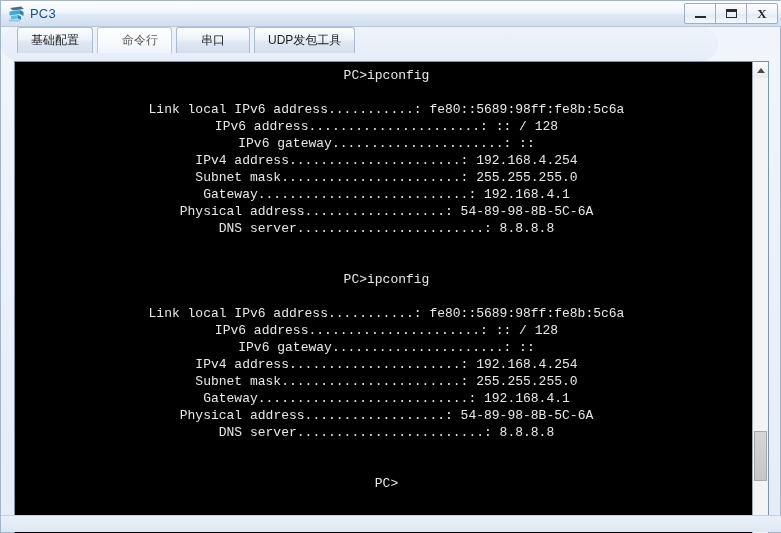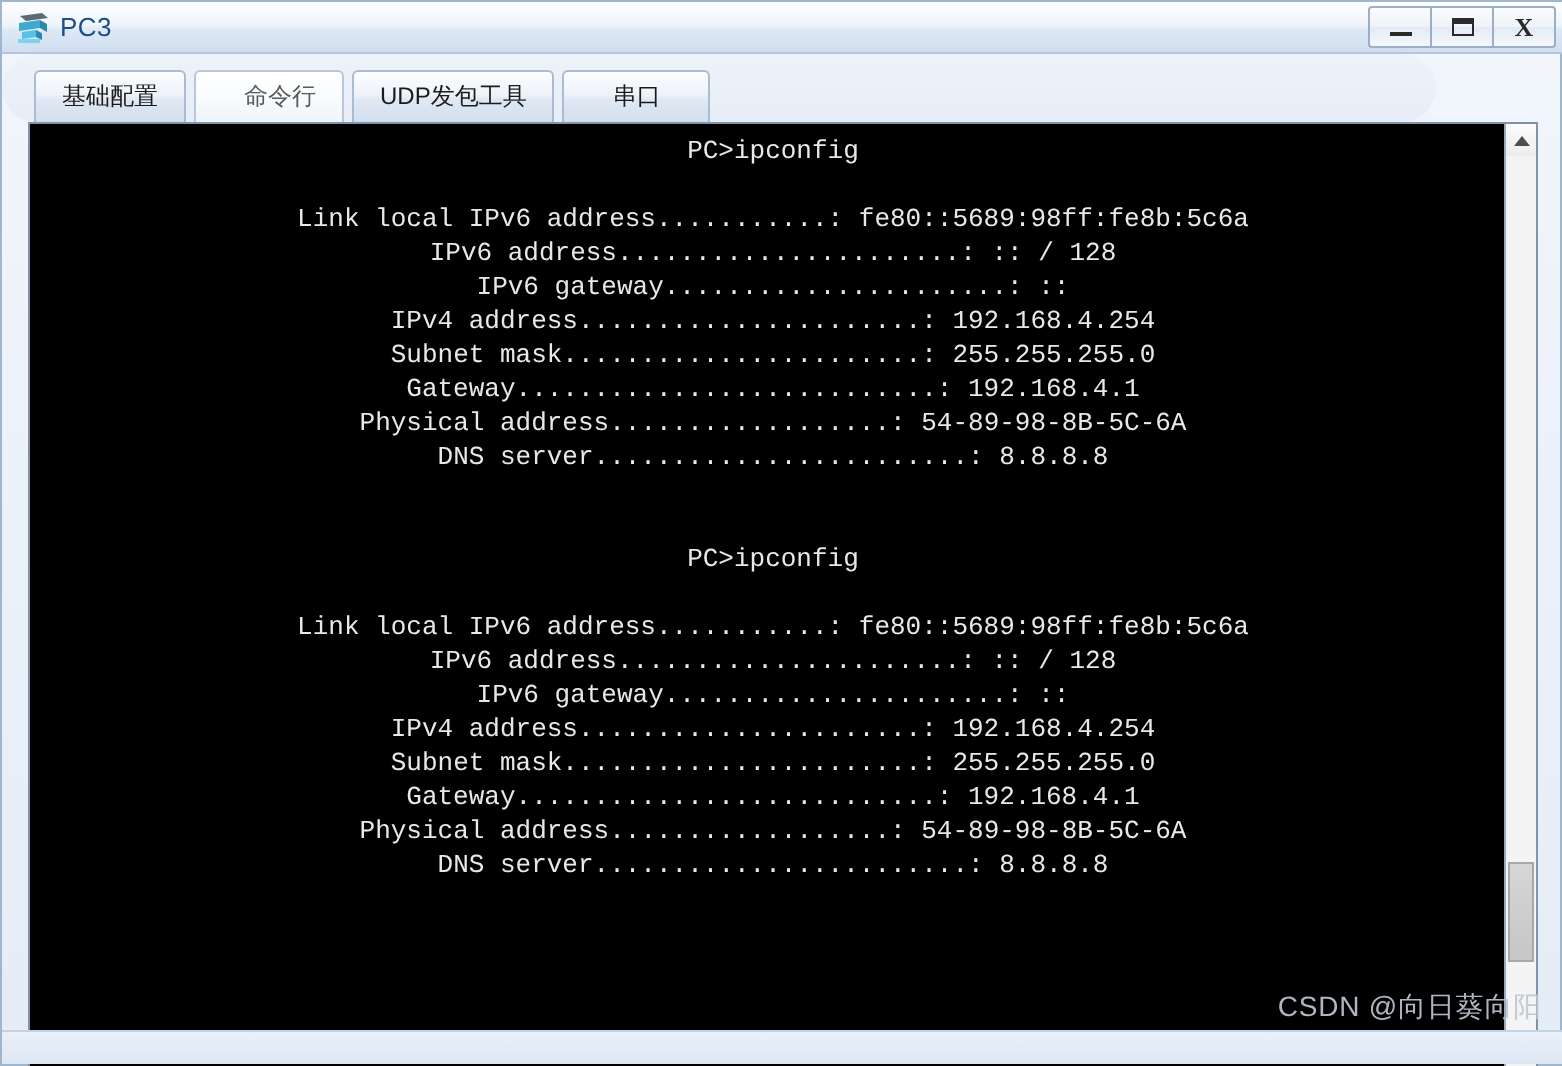--- a/index.html
+++ b/index.html
@@ -91,21 +91,20 @@
   }
 
   
   .tabstrip {
     position: absolute;
     left: 0; top: 26px;
     width: 717px;
     height: 34px;
     background: linear-gradient(to bottom, #eef3fa 0%, #e6edf7 100%);
     display: flex;
-    align-items: flex-end;
     padding-left: 16px;
     box-sizing: border-box;
     border-radius: 17px;
   }
   .tab {
     height: 26px;
     min-width: 74px;
     box-sizing: border-box;
     padding: 0 13px;
     margin-right: 4px;
@@ -263,24 +262,24 @@
     </div>
 
     <div class="tabstrip">
       <div class="tab">
         <span>基础配置</span>
       </div>
       <div class="tab active">
         <span>命令行</span>
       </div>
       <div class="tab">
+        <span>串口</span>
+      </div>
+      <div class="tab">
         <span>UDP发包工具</span>
-      </div>
-      <div class="tab">
-        <span>串口</span>
       </div>
     </div>
 
     <div class="console-wrap">
       <div class="console" id="console">
           <div class="term-line">PC&gt;ipconfig</div>
           <div class="term-line blank">&nbsp;</div>
           <div class="term-line">Link local IPv6 address...........: fe80::5689:98ff:fe8b:5c6a</div>
           <div class="term-line">IPv6 address......................: :: / 128</div>
           <div class="term-line">IPv6 gateway......................: ::</div>
@@ -296,31 +295,31 @@
           <div class="term-line">Link local IPv6 address...........: fe80::5689:98ff:fe8b:5c6a</div>
           <div class="term-line">IPv6 address......................: :: / 128</div>
           <div class="term-line">IPv6 gateway......................: ::</div>
           <div class="term-line">IPv4 address......................: 192.168.4.254</div>
           <div class="term-line">Subnet mask.......................: 255.255.255.0</div>
           <div class="term-line">Gateway...........................: 192.168.4.1</div>
           <div class="term-line">Physical address..................: 54-89-98-8B-5C-6A</div>
           <div class="term-line">DNS server........................: 8.8.8.8</div>
           <div class="term-line blank">&nbsp;</div>
           <div class="term-line blank">&nbsp;</div>
+          <div class="term-line">PC&gt;</div>
         </div>
       <div class="scrollbar">
         <div class="sb-track"></div>
         <div class="sb-arrow up">
           <div class="arrow-tri up"></div>
         </div>
         <div class="sb-thumb" id="sb-thumb" style="height: 50px; top: 369px;"></div>
         <div class="sb-arrow down">
           <div class="arrow-tri down"></div>
         </div>
       </div>
     </div>
 
-    <div class="watermark">CSDN @向日葵向阳</div>
 
     <div class="statusbar"></div>
 
   </div>
 </div>
 
 </body></html>

